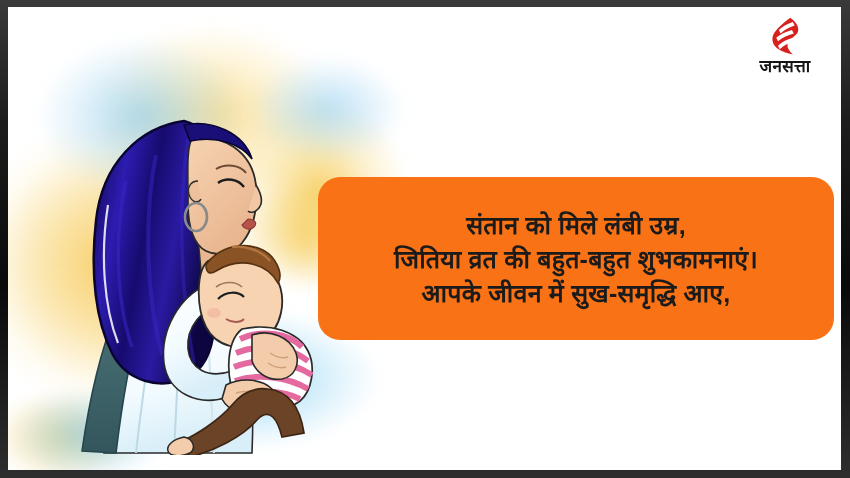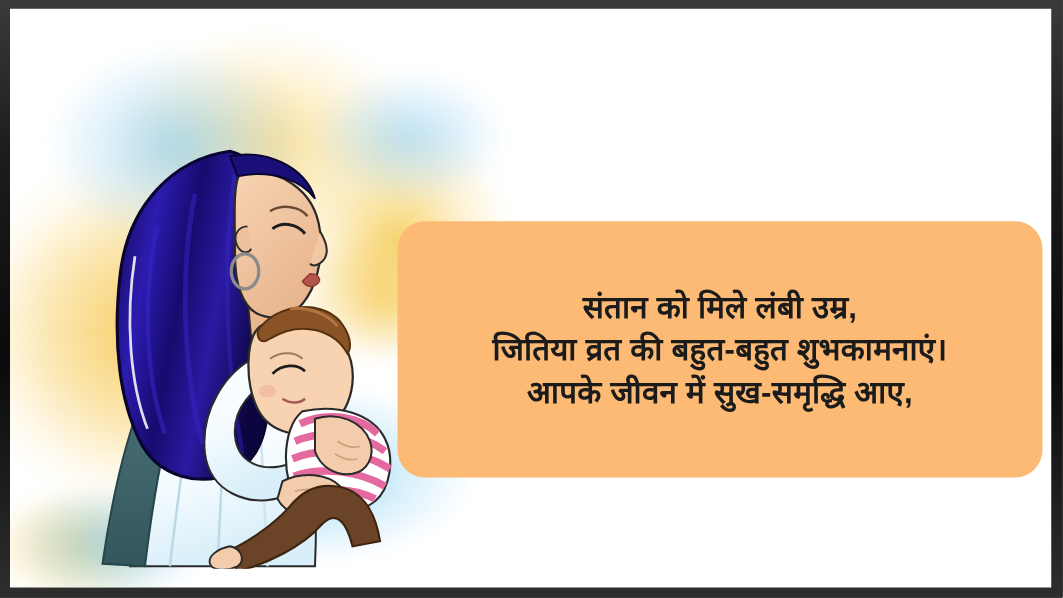--- a/index.html
+++ b/index.html
@@ -65,22 +65,22 @@
     background:radial-gradient(ellipse 45% 45% at 40% 50%,rgba(244,196,64,.62) 0%,rgba(255,255,255,0) 76%);
     filter:blur(7px);
   }
 
   
   .illus{position:absolute;left:48px;top:78px;width:280px;height:370px;}
   .illus svg{display:block;width:100%;height:100%;}
 
   
   .card{
-    position:absolute;left:310px;top:170px;width:516px;height:205px;
-    background:#fdba74;border-radius:22px;
+    position:absolute;left:310px;top:170px;width:516px;height:163px;
+    background:#f97316;border-radius:22px;
     display:flex;flex-direction:column;align-items:center;justify-content:center;
   }
   .card .line{
     color:#1b1b1b;font-weight:bold;font-size:25px;line-height:1.36;
     letter-spacing:.2px;text-align:center;white-space:nowrap;
     font-family:"Liberation Sans","DejaVu Sans",sans-serif;
   }
 
   
   .logo{position:absolute;right:14px;top:8px;width:84px;height:70px;
@@ -203,15 +203,27 @@
         <path d="M128 352 C118 354 110 360 112 366 C114 372 126 372 134 368 C140 364 138 354 128 352 Z" fill="#f3cdab" stroke="#2a2a2a" stroke-width="1.5"></path>
       </svg>
     </div>
 
     <div class="card">
       <div class="line">संतान को मिले लंबी उम्र,</div>
       <div class="line">जितिया व्रत की बहुत-बहुत शुभकामनाएं।</div>
       <div class="line">आपके जीवन में सुख-समृद्धि आए,</div>
     </div>
 
+    <div class="logo">
+      <svg class="logo-mark" viewBox="0 0 48 48" xmlns="http://www.w3.org/2000/svg">
+        <path d="M30 3 C22 9 16 14 12 20 C8 26 9 33 15 38 C20 42 27 44 33 45
+                 C29 41 26 37 27 33 C28 29 33 26 37 22 C41 18 40 10 30 3 Z" fill="#d6211f"></path>
+        <g fill="#ffffff">
+          <path d="M17 17 C21 13 27 10 33 8 L35 12 C29 14 23 17 19 21 Z"></path>
+          <path d="M14 26 C18 22 25 19 32 17 L34 21 C27 23 20 26 16 30 Z"></path>
+          <path d="M16 35 C20 31 26 28 33 26 L35 30 C28 32 22 35 18 39 Z"></path>
+        </g>
+      </svg>
+      <div class="logo-word">जनसत्ता</div>
+    </div>
 
   </div>
 </div>
 
 </body></html>

